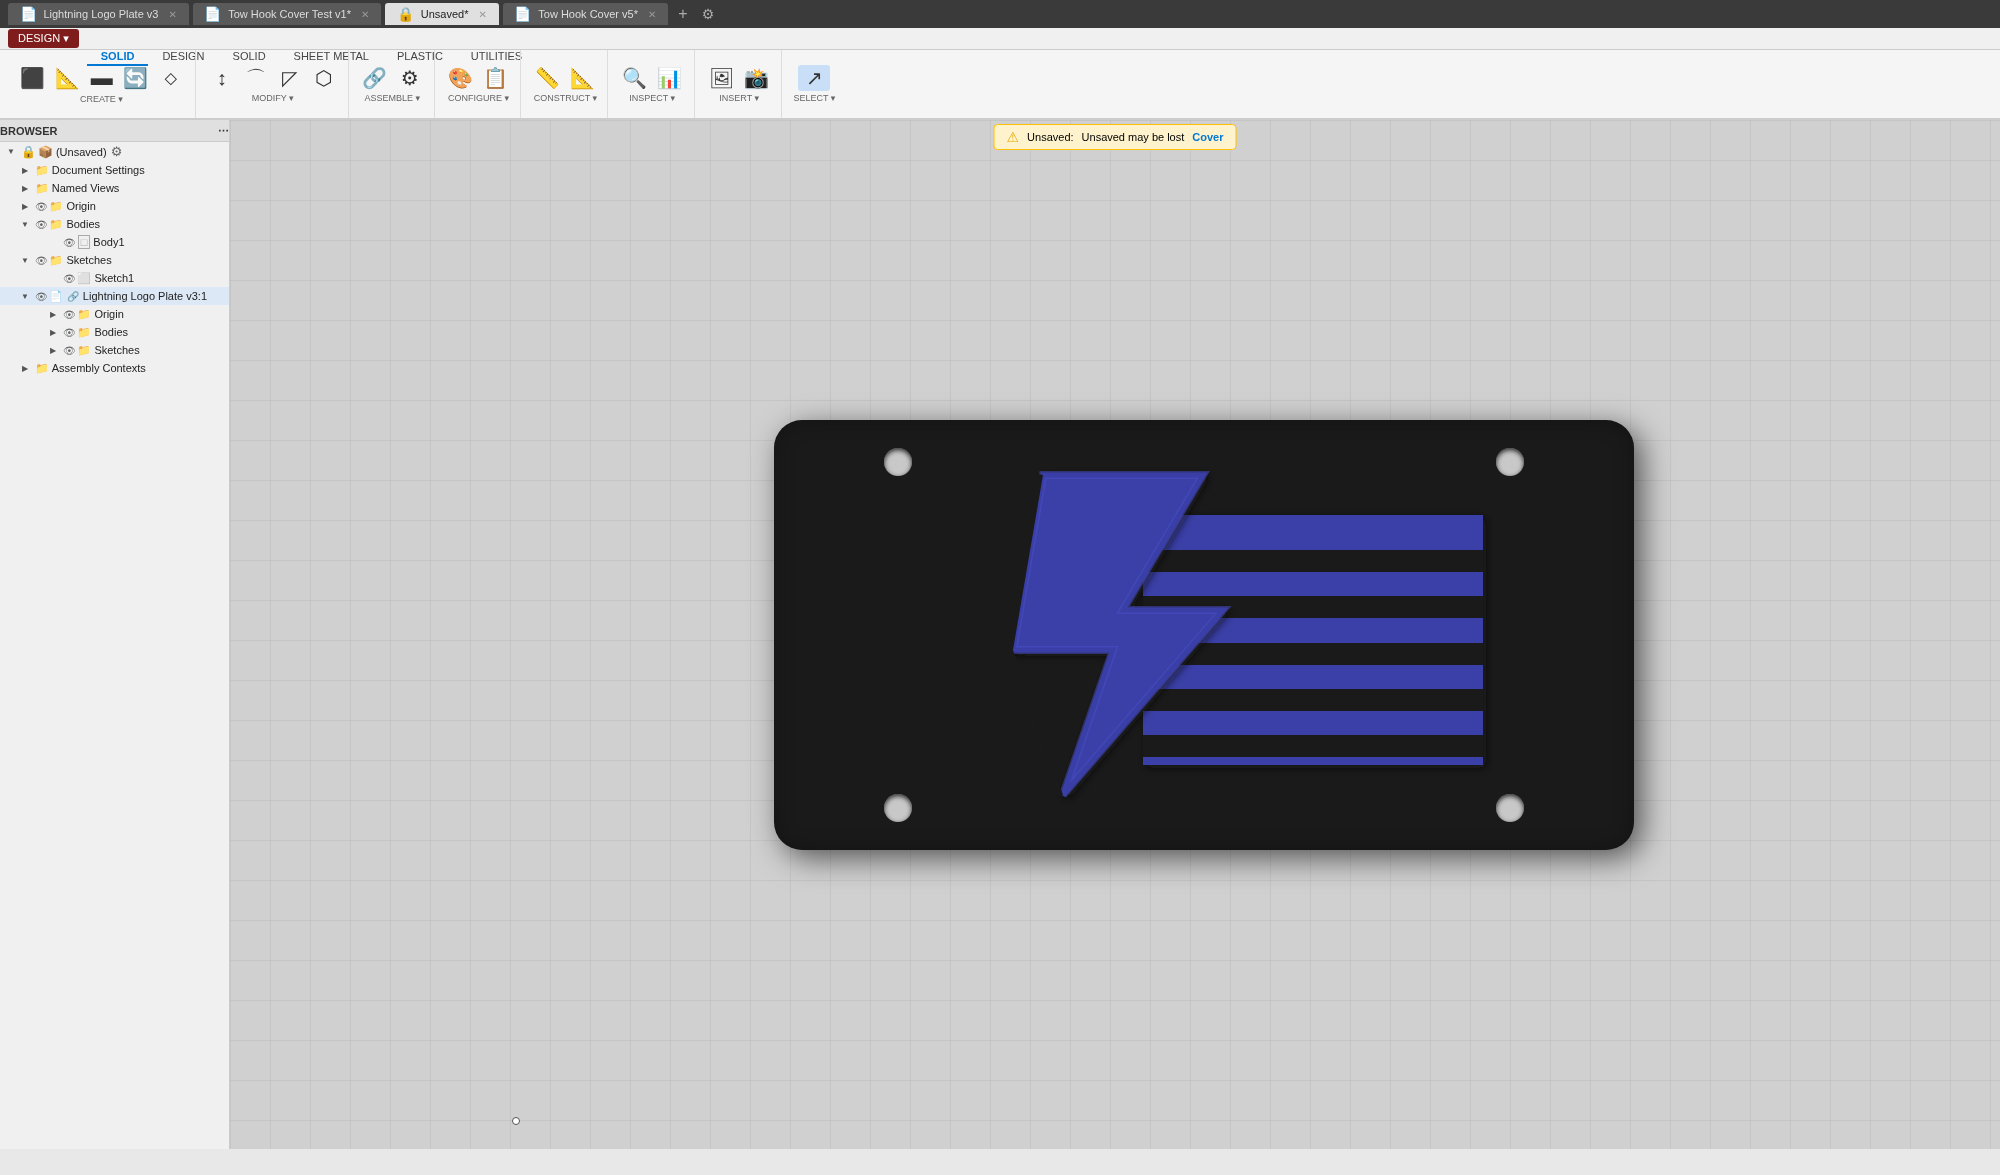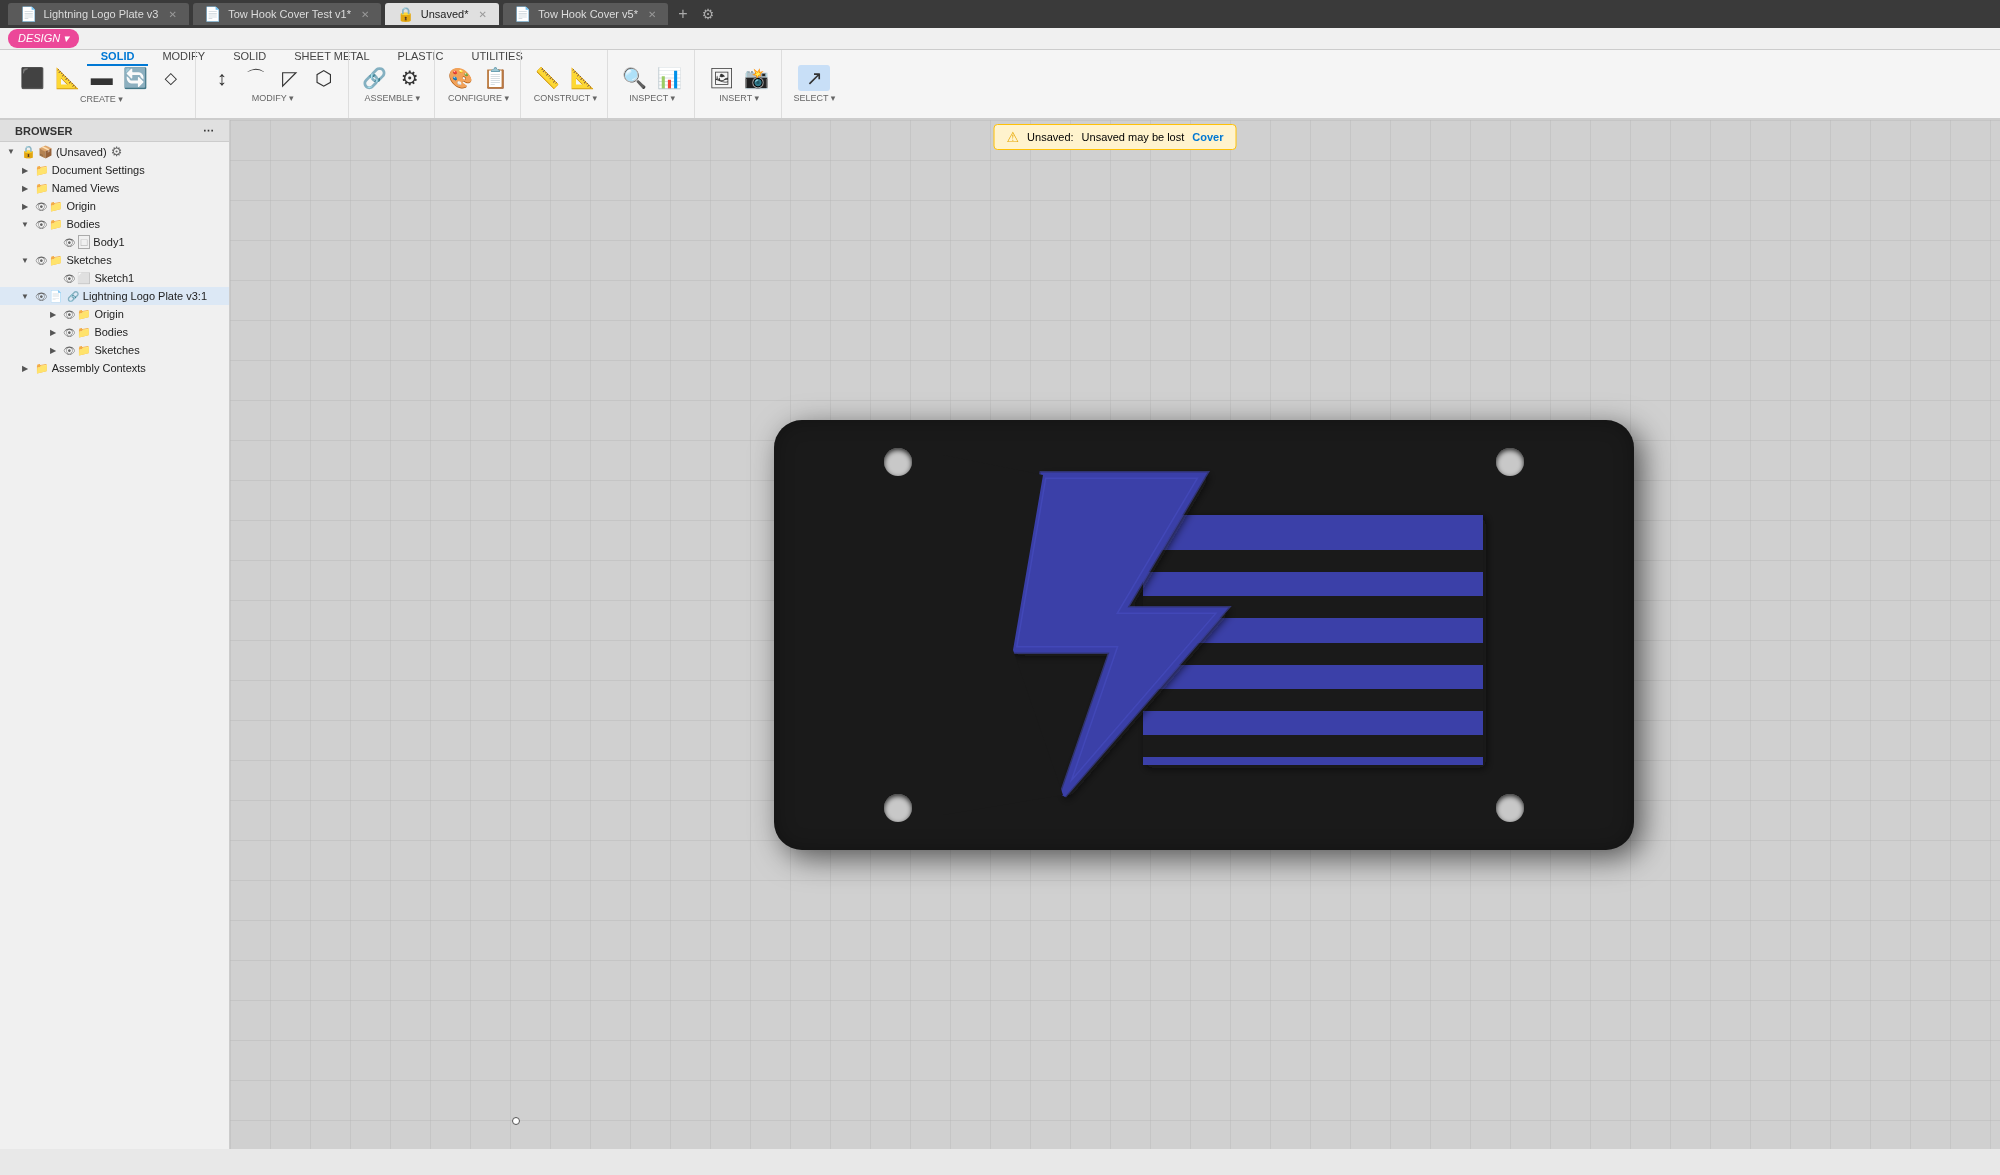--- a/index.html
+++ b/index.html
@@ -55,38 +55,38 @@
     }
     .tool-items { display: flex; gap: 2px; align-items: center; flex-wrap: wrap; justify-content: center; }
     .tool-btn {
       display: flex; flex-direction: column; align-items: center;
       padding: 3px 4px; border-radius: 3px; cursor: pointer;
       font-size: 9px; color: #333; min-width: 32px;
     }
     .tool-btn.active { background: #c8dff7; }
     .tool-icon { font-size: 20px; line-height: 1; }
     .design-dropdown {
-      background: #ec4899; color: white; padding: 3px 10px; border-radius: 9px;
-      font-size: 11px; cursor: pointer; white-space: nowrap; font-style: italic;
+      background: #7f1d1d; color: white; padding: 3px 10px; border-radius: 3px;
+      font-size: 11px; cursor: pointer; white-space: nowrap;
     }
 
     
     #main-area {
       display: flex; width: 100%;
       height: calc(1175px - 28px - 22px - 70px - 26px);
     }
 
     
     #sidebar {
       width: 230px; background: #f0f0f0; border-right: 1px solid #ccc;
       overflow-y: auto; flex-shrink: 0;
     }
     #browser-header {
       display: flex; align-items: center; justify-content: space-between;
-      padding: 4px 15px; background: #e0e0e0; border-bottom: 1px solid #ccc;
+      padding: 4px 0; background: #e0e0e0; border-bottom: 1px solid #ccc;
       font-size: 11px; font-weight: bold; color: #333;
     }
     .browser-item {
       display: flex; align-items: center; padding: 2px 4px;
       font-size: 11px; color: #222; cursor: pointer; user-select: none;
     }
     .tree-arrow {
       width: 14px; height: 14px; display: inline-flex; align-items: center; justify-content: center;
       font-size: 8px; color: #555; flex-shrink: 0;
     }
@@ -192,21 +192,21 @@
   </div>
   <span class="tab-add">+</span>
   <span class="tab-settings-icon">⚙</span>
 </div>
 
 <div id="toolbar-modes">
   <div class="tool-group" style="border-right:none; min-width:auto; padding:0 8px 0 0;">
     <div class="design-dropdown">DESIGN ▾</div>
   </div>
   <div class="mode-tab active">SOLID</div>
-  <div class="mode-tab">MODIFY</div>
+  <div class="mode-tab">DESIGN</div>
   <div class="mode-tab">SOLID</div>
   <div class="mode-tab">SHEET METAL</div>
   <div class="mode-tab">PLASTIC</div>
   <div class="mode-tab">UTILITIES</div>
 </div>
 
 <div id="toolbar-tools">
 
   <div class="tool-group">
     <div class="tool-items">

